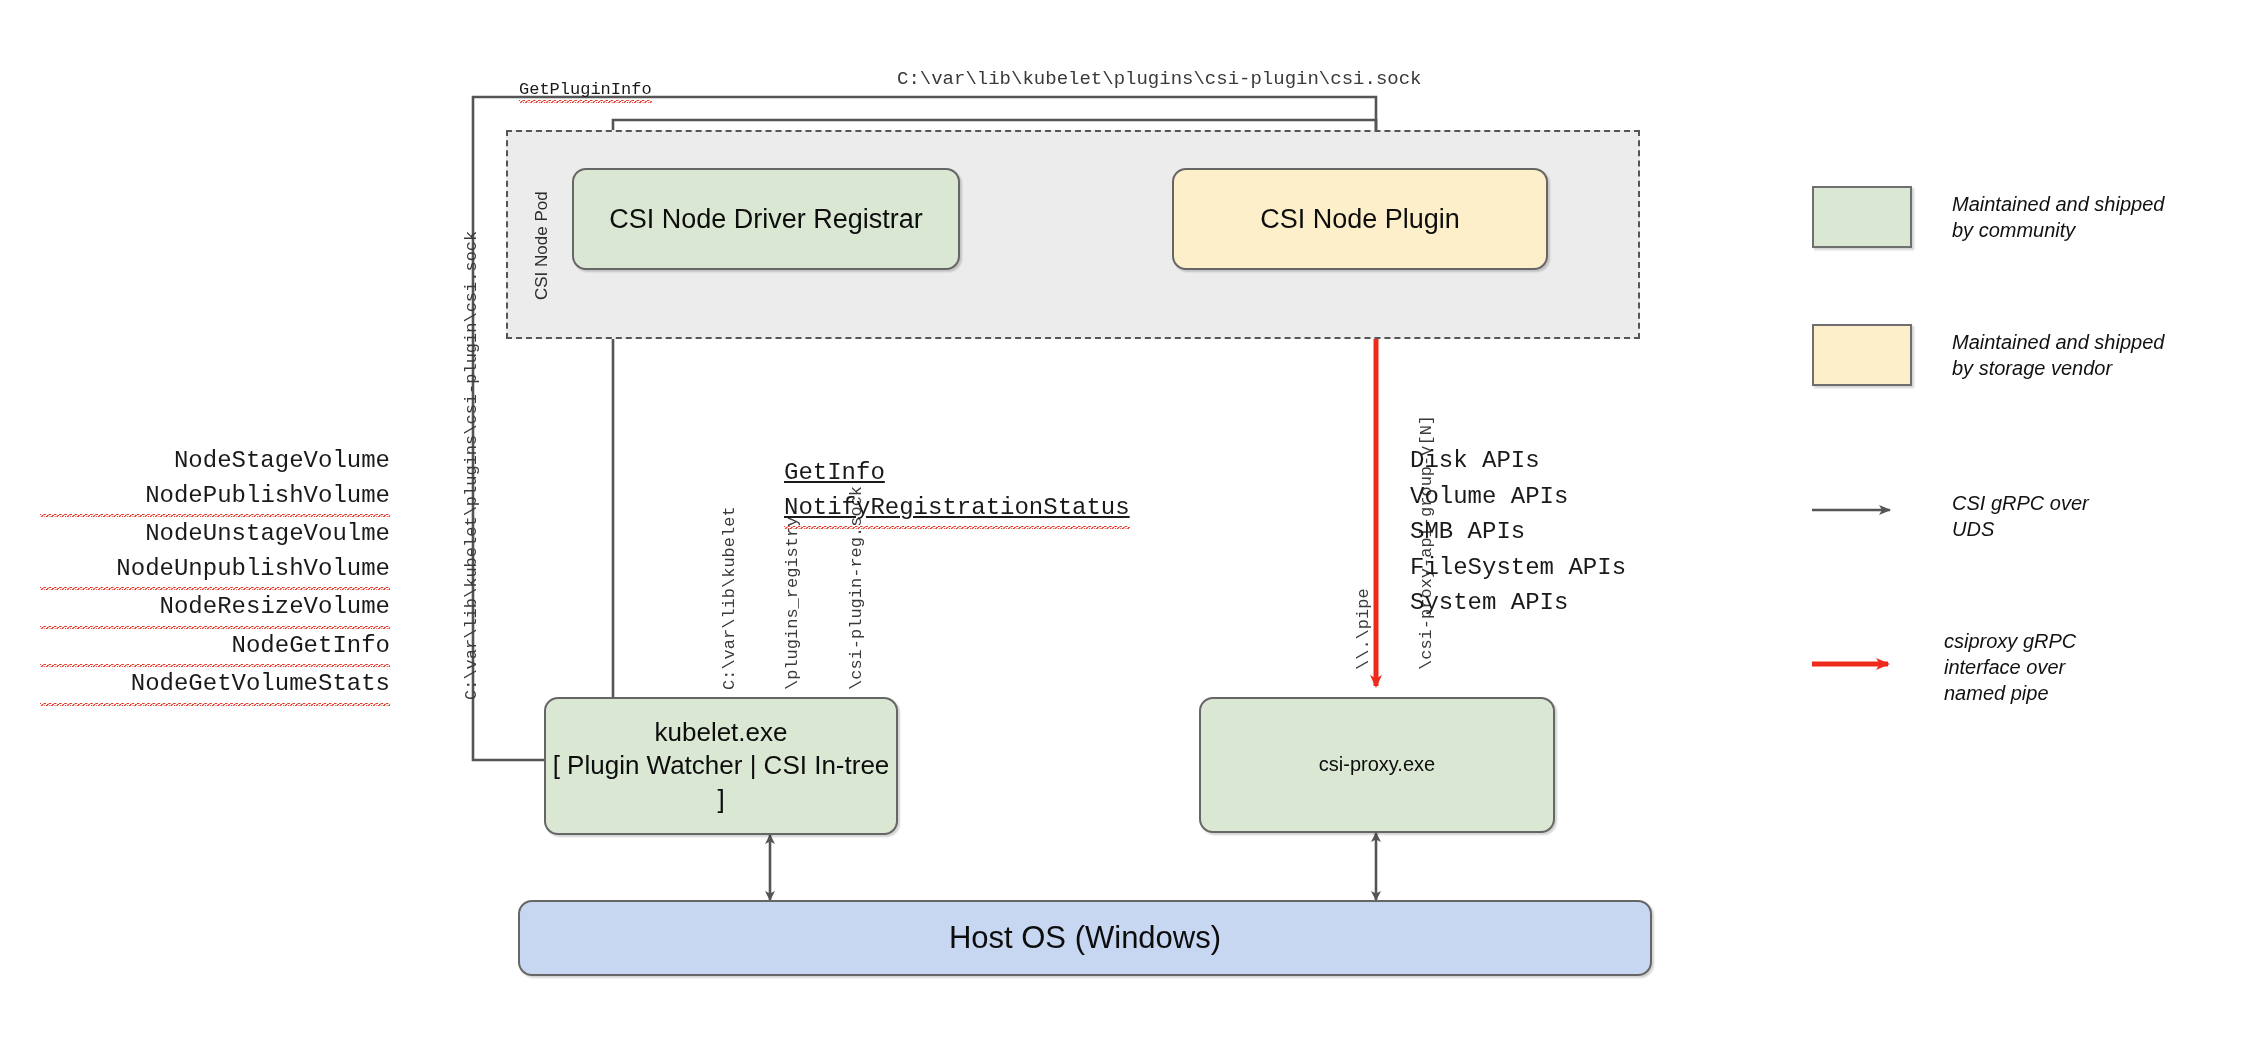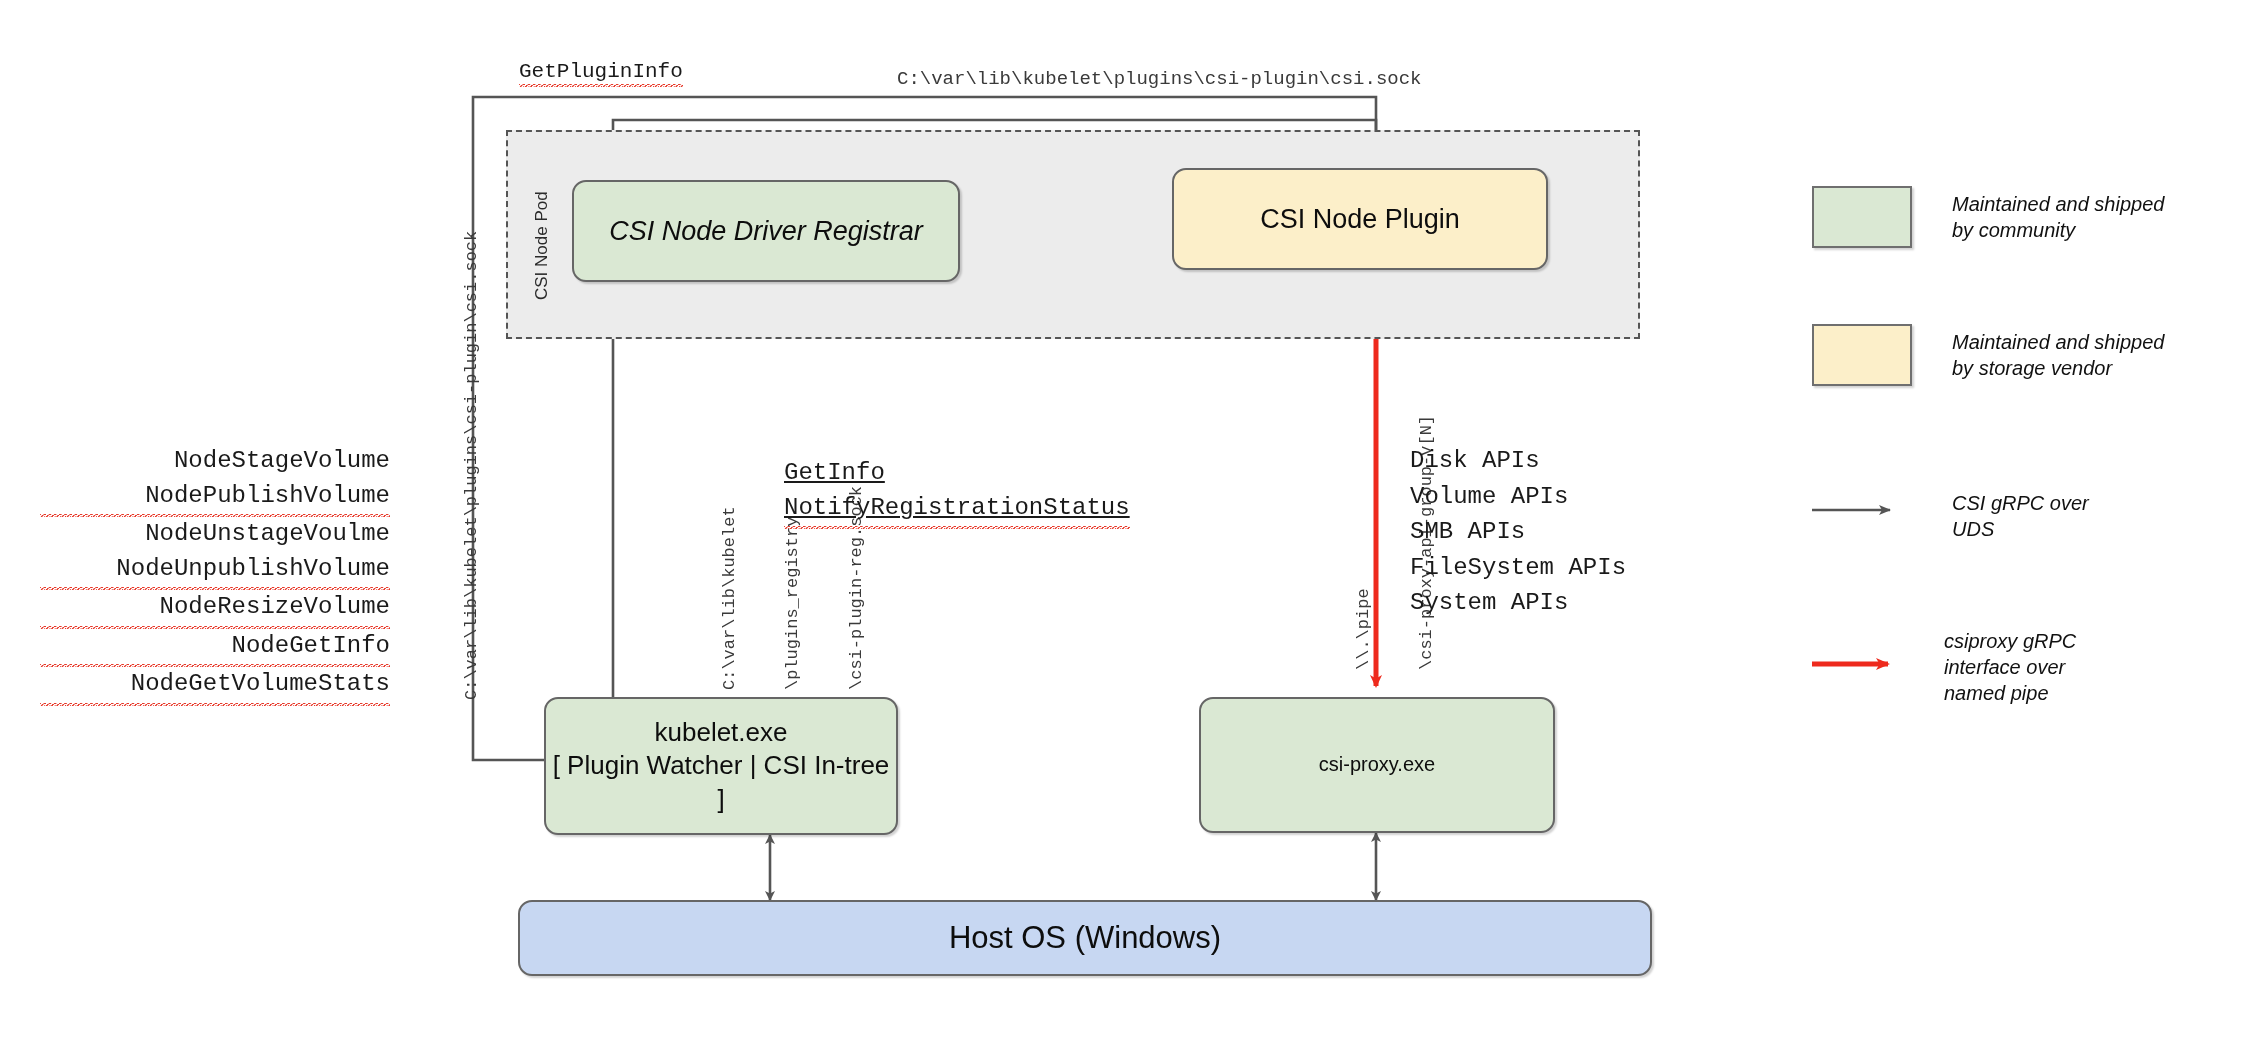--- a/index.html
+++ b/index.html
@@ -192,21 +192,21 @@
       <path d="M1812,510 L1890,510" fill="none" stroke="#555555" stroke-width="2.6" marker-end="url(#arrow-gray-legend)"></path>
     </g>
     <g>
       <path d="M1812,664 L1888,664" fill="none" stroke="#ee2a1d" stroke-width="5" marker-end="url(#arrow-red-legend)"></path>
     </g>
   </svg>
 
   <div id="pod-container" style="left:506px; top:130px; width:1134px; height:209px;"></div>
   <div id="pod-container-label" class="sans" style="left:532px; top:300px; transform:rotate(-90deg); font-size:17px;">CSI Node Pod</div>
 
-  <div class="node node-green" style="left:572px; top:180px; width:388px; height:102px;font-style:italic;">
+  <div class="node node-green" style="left:572px; top:168px; width:388px; height:102px;">
     <span class="node-label sans" style="font-size:27px;">CSI Node Driver Registrar</span>
   </div>
 
   <div class="node node-yellow" style="left:1172px; top:168px; width:376px; height:102px;">
     <span class="node-label sans" style="font-size:27px;">CSI Node Plugin</span>
   </div>
 
   <div class="node node-green" style="left:544px; top:697px; width:354px; height:138px;">
     <span class="node-label sans">
       <span style="display:block; font-size:26px;">kubelet.exe</span>
@@ -215,21 +215,21 @@
   </div>
 
   <div class="node node-green" style="left:1199px; top:697px; width:356px; height:136px;">
     <span class="node-label sans" style="font-size:20px;">csi-proxy.exe</span>
   </div>
 
   <div class="node node-blue" style="left:518px; top:900px; width:1134px; height:76px;">
     <span class="node-label sans" style="font-size:31px;">Host OS (Windows)</span>
   </div>
 
-  <div class="abs mono squiggle" style="left:519px; top:60px; font-size:21px;text-align:center;">GetPluginInfo</div>
+  <div class="abs mono squiggle" style="left:519px; top:80px; font-size:17px;text-align:center;">GetPluginInfo</div>
 
   <div class="abs mono" style="left:897px; top:68px; font-size:19px; color:#3a3a3a;">C:\var\lib\kubelet\plugins\csi-plugin\csi.sock</div>
 
   <div class="vlabel mono" style="left:461px; top:700px; font-size:17px;">C:\var\lib\kubelet\plugins\csi-plugin\csi.sock</div>
 
   <div class="vlabel mono" style="left:676px; top:690px; font-size:17px;">
     <span style="display:block;">C:\var\lib\kubelet</span>
     <span style="display:block;">\plugins_registry</span>
     <span style="display:block;">\csi-plugin-reg.sock</span>
   </div>

